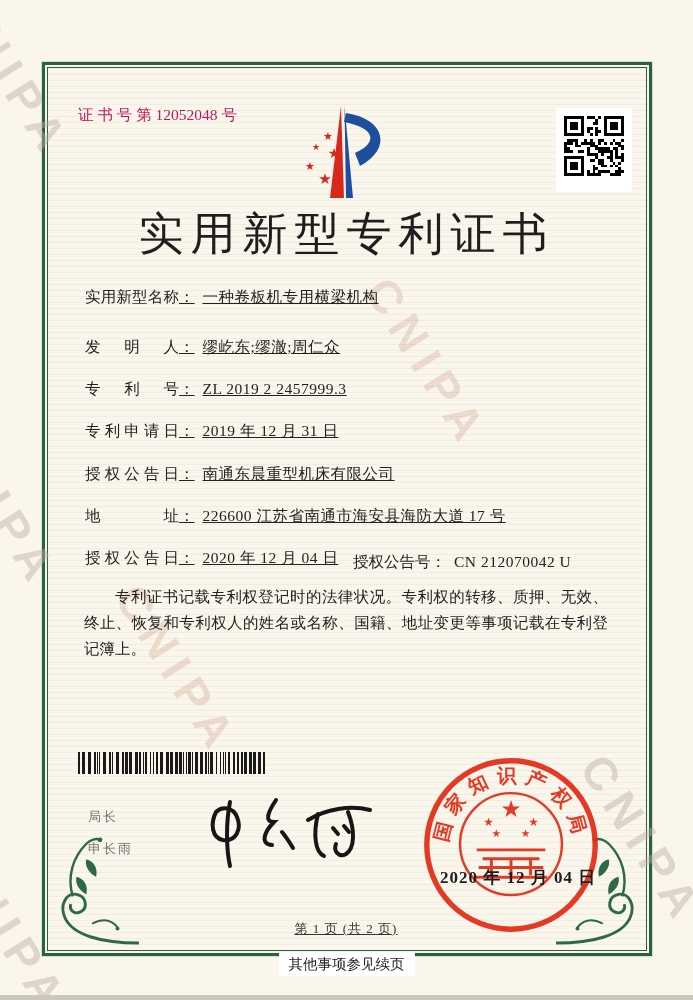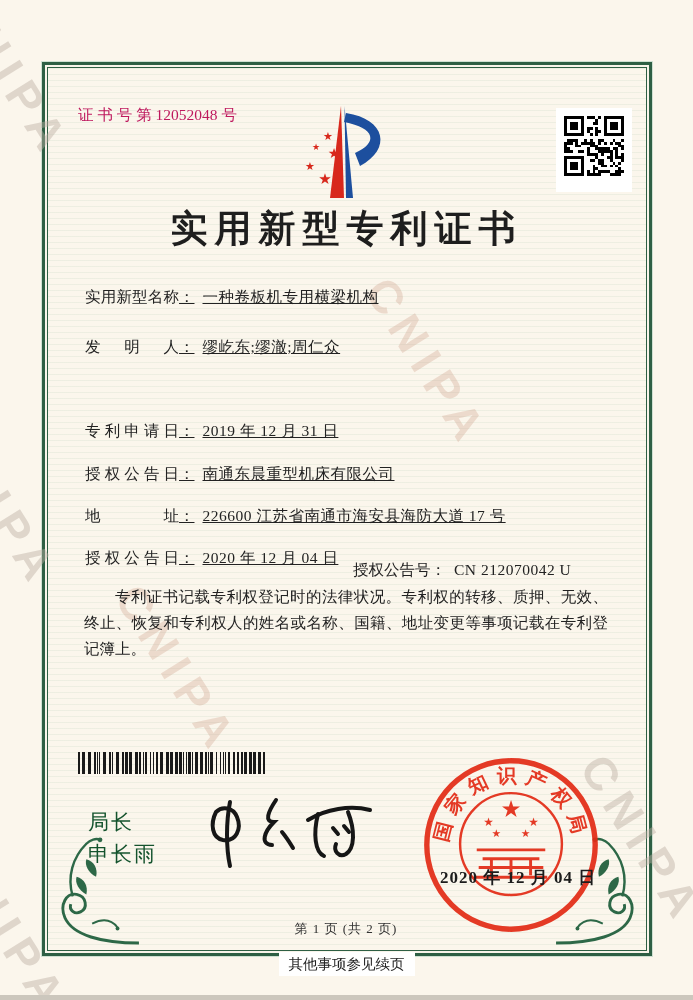--- a/index.html
+++ b/index.html
@@ -14,35 +14,35 @@
 
   .wm{position:absolute;z-index:1;font-family:"Liberation Sans",sans-serif;font-weight:bold;
       font-size:46px;letter-spacing:10px;transform:rotate(58deg);transform-origin:left top;
       pointer-events:none;white-space:nowrap;}
   .wm-gray{color:rgba(188,176,163,0.45);}
   .wm-pink{color:rgba(206,160,140,0.33);}
 
   .abs{position:absolute;z-index:2;}
   .certnum{left:78px;top:105px;font-size:15.5px;color:#be185d;}
   .qrpatch{left:556px;top:108px;width:76px;height:84px;background:#fff;}
-  .title{left:0;top:204px;width:693px;text-align:center;font-size:37px;font-weight:bold;
+  .title{left:0;top:204px;width:693px;text-align:center;font-size:45px;font-weight:normal;
          letter-spacing:7px;color:#1e1e1e;}
 
   .frow{left:85px;width:530px;font-size:15.5px;color:#222;white-space:nowrap;text-decoration:underline;}
   .flabel{display:inline-block;width:94px;text-align:justify;text-align-last:justify;}
   .fvalue{margin-left:8px;letter-spacing:0.5px;}
-  .fpair2{position:absolute;left:268px;top:12px;}
+  .fpair2{position:absolute;left:268px;top:4px;}
 
   .paras{left:84px;top:584px;width:524px;font-size:15.5px;line-height:26px;color:#222;
          text-align:justify;}
   .paras p{margin:0;text-indent:2em;}
 
-  .signer{left:88px;font-size:21px;letter-spacing:2px;color:#14532d;text-align:center;}
+  .signer{left:88px;font-size:13px;letter-spacing:2px;color:#737373;text-align:center;}
   .pageind{left:47px;top:920px;width:598px;text-align:center;font-size:13px;
-           letter-spacing:1px;color:#333;}
+           letter-spacing:1px;color:#333;text-decoration:underline;}
   .footnote{left:0;top:955px;width:693px;text-align:center;font-size:14.5px;color:#222;}
   .footnote span{background:#fff;padding:4px 10px;}
   .sealdate{left:418px;top:866px;width:200px;text-align:center;font-size:17px;
             font-weight:bold;color:#1c1c1c;letter-spacing:1px;z-index:4;}
   .scanedge{left:0;top:995px;width:693px;height:5px;background:#ccc7bd;z-index:5;}
 </style>
 </head>
 <body>
 
 <div id="page">
@@ -206,20 +206,23 @@
   </div>
 
   <div class="abs title">实用新型专利证书</div>
 
   <div class="abs frow" style="top:287px">
     <span class="flabel">实用新型名称</span><span>：</span><span class="fvalue">一种卷板机专用横梁机构</span>
   </div>
   <div class="abs frow" style="top:337px">
     <span class="flabel">发明人</span><span>：</span><span class="fvalue">缪屹东;缪澈;周仁众</span>
   </div>
+  <div class="abs frow" style="top:379px">
+    <span class="flabel">专利号</span><span>：</span><span class="fvalue">ZL 2019 2 2457999.3</span>
+  </div>
   <div class="abs frow" style="top:421px">
     <span class="flabel">专利申请日</span><span>：</span><span class="fvalue">2019 年 12 月 31 日</span>
   </div>
   <div class="abs frow" style="top:464px">
     <span class="flabel">授权公告日</span><span>：</span><span class="fvalue">南通东晨重型机床有限公司</span>
   </div>
   <div class="abs frow" style="top:506px">
     <span class="flabel">地址</span><span>：</span><span class="fvalue">226600 江苏省南通市海安县海防大道 17 号</span>
   </div>
   <div class="abs frow" style="top:548px">

